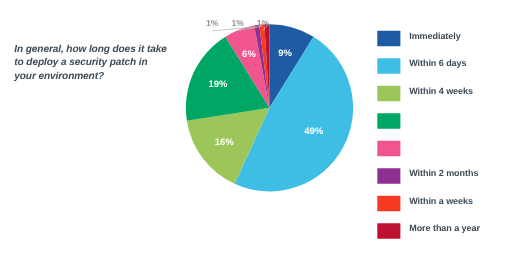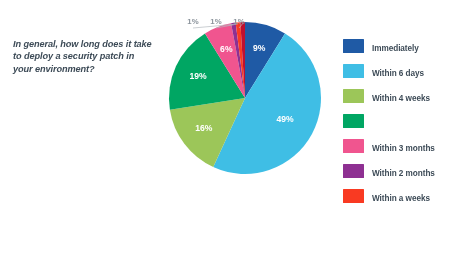--- a/index.html
+++ b/index.html
@@ -78,21 +78,21 @@
 
   
   #legend {
     position: absolute;
     left: 343px;
     top: 28px;
     width: 124px;
   }
   .legend-row {
     display: flex;
-    align-items: flex-end;
+    align-items: flex-start;
     height: 25px;
   }
   .legend-swatch {
     width: 21px;
     height: 14px;
     flex: 0 0 21px;
     border-radius: 0.5px;
   }
   .legend-label {
     margin-left: 8px;
@@ -155,25 +155,28 @@
       </div>
       <div class="legend-row">
         <span class="legend-swatch" style="background: rgb(156, 198, 89);"></span>
         <span class="legend-label">Within 4 weeks</span>
       </div>
       <div class="legend-row">
         <span class="legend-swatch" style="background: rgb(0, 166, 99);"></span>
       </div>
       <div class="legend-row">
         <span class="legend-swatch" style="background: rgb(240, 85, 143);"></span>
-        <span class="legend-label">Within 3 months</span>
       </div>
       <div class="legend-row">
         <span class="legend-swatch" style="background: rgb(142, 48, 146);"></span>
         <span class="legend-label">Within 2 months</span>
       </div>
       <div class="legend-row">
         <span class="legend-swatch" style="background: rgb(249, 58, 34);"></span>
         <span class="legend-label">Within a weeks</span>
       </div>
+      <div class="legend-row">
+        <span class="legend-swatch" style="background: rgb(190, 16, 48);"></span>
+        <span class="legend-label">More than a year</span>
+      </div>
     </div>
 
 </div>
 
 </body></html>

